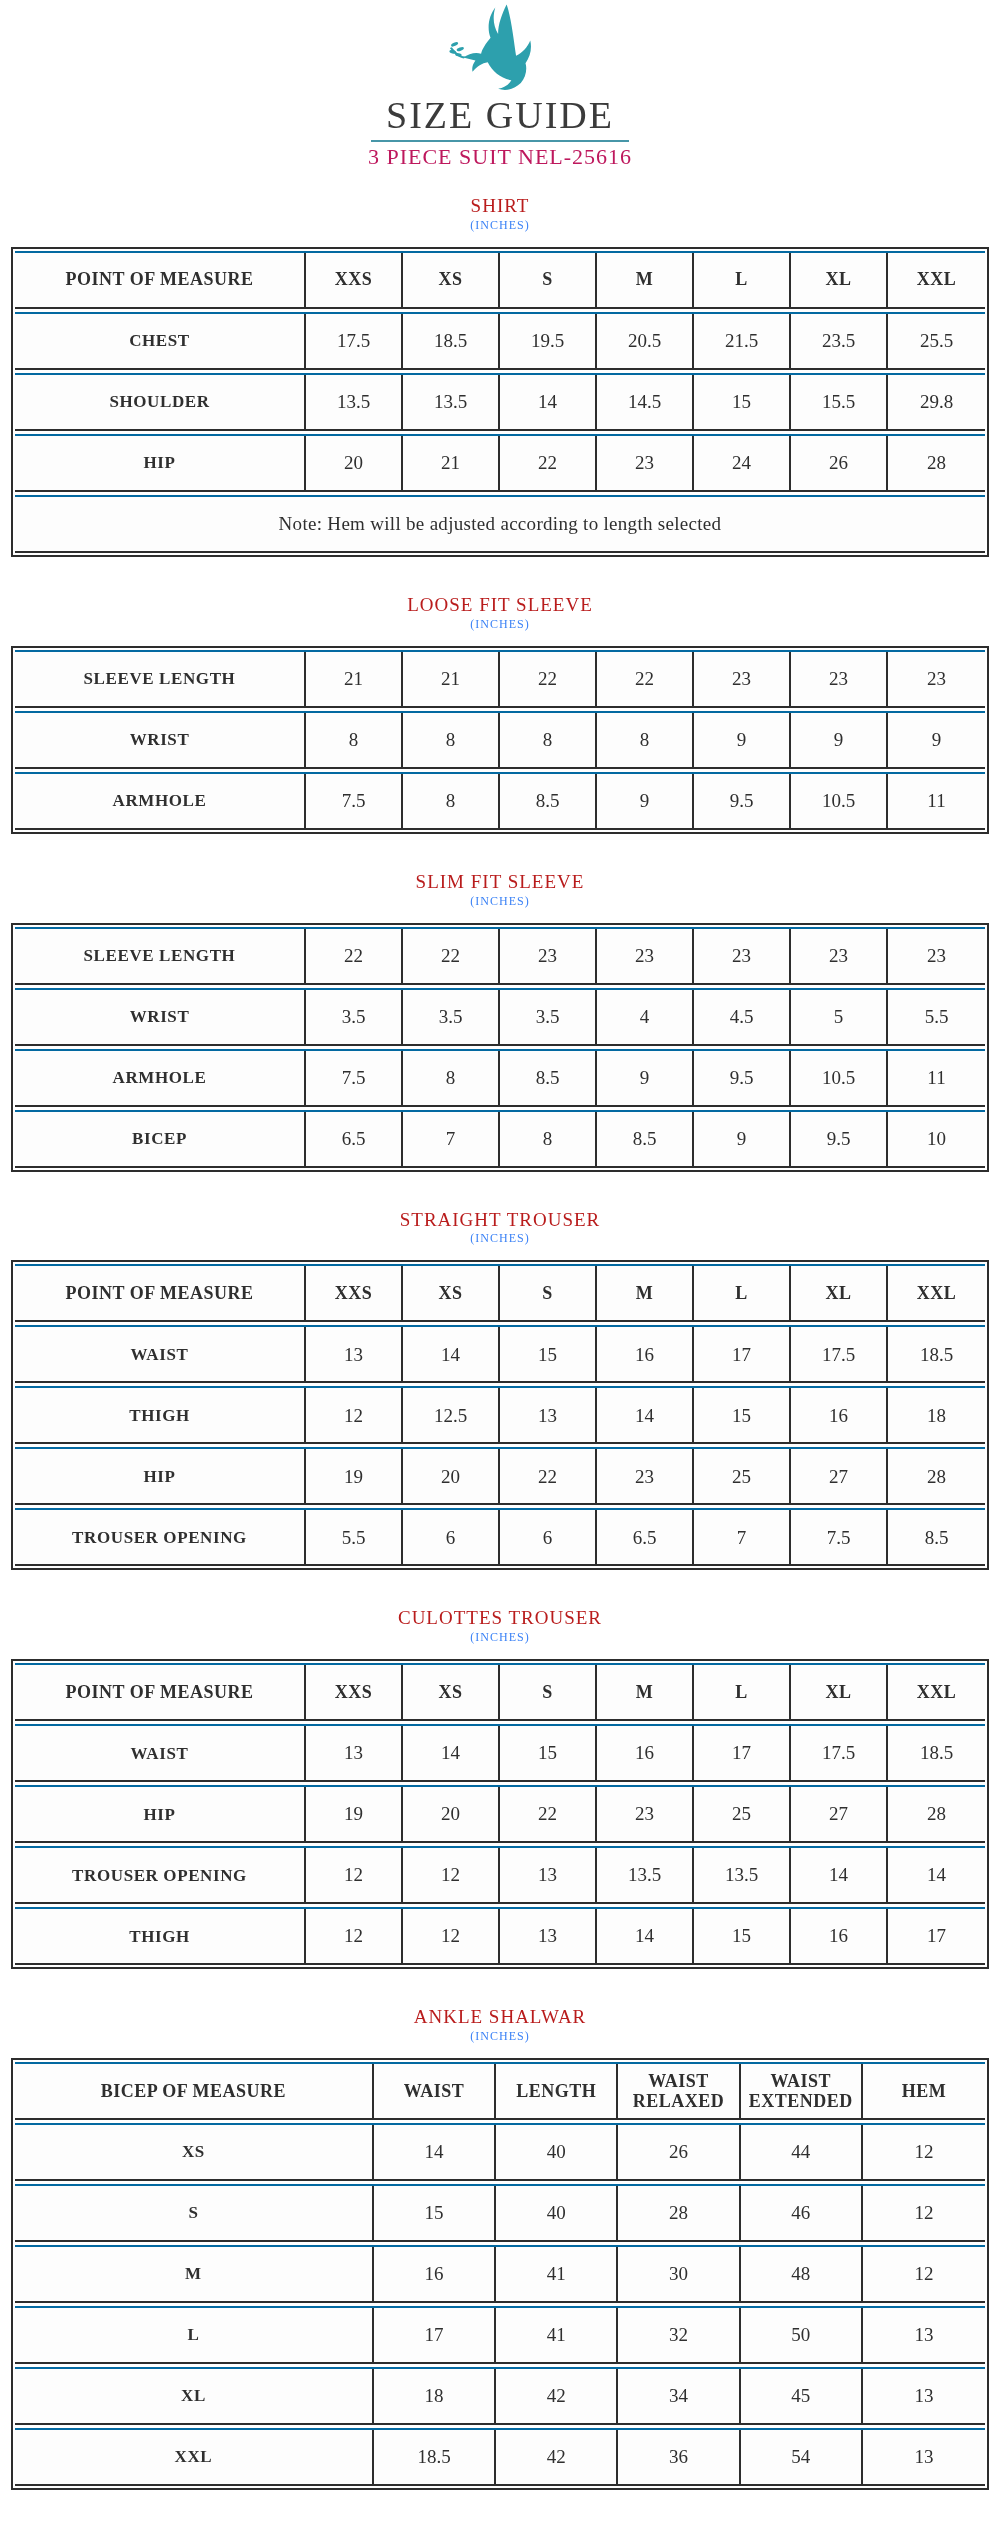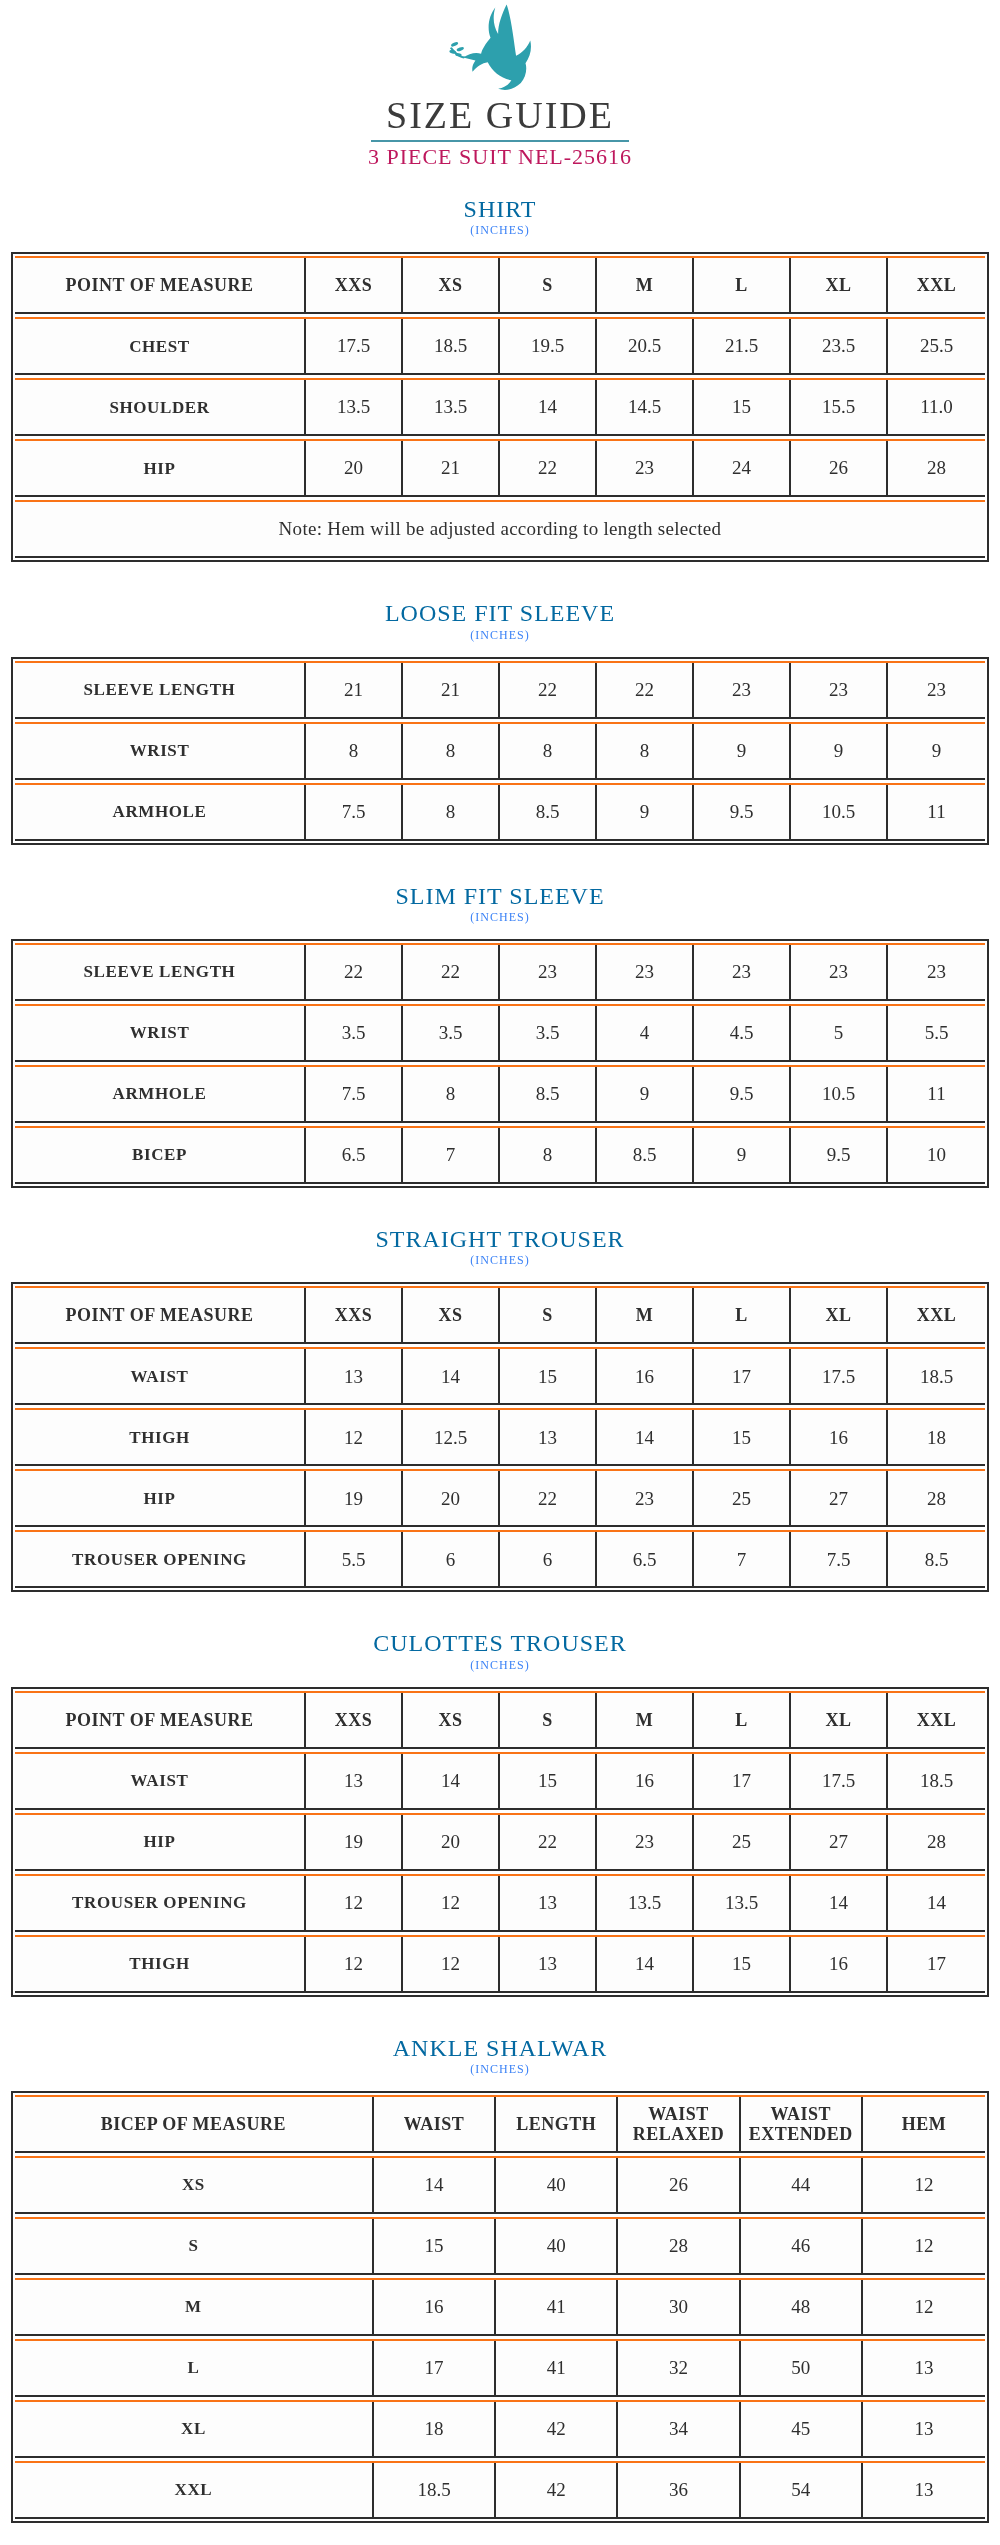--- a/index.html
+++ b/index.html
@@ -18,35 +18,35 @@
     font-size:38px;letter-spacing:2px;color:#3b3b3b;
     line-height:1.05;margin-top:-2px;
   }
   .divider{width:258px;height:2px;background:#4796a8;margin:4px auto 2px;}
   .subtitle{font-size:22px;letter-spacing:1px;color:#be185d;}
 
   
   .size-section{margin-top:38px;}
   .size-section.first{margin-top:26px;}
   .sec-title{
-    text-align:center;color:#0369a1;font-weight:normal;
-    font-size:24px;letter-spacing:1px;margin:0;line-height:1.1;
+    text-align:center;color:#b91c1c;font-weight:normal;
+    font-size:19px;letter-spacing:1px;margin:0;line-height:1.1;
   }
   .unit{text-align:center;color:#3b82f6;font-size:12px;letter-spacing:1px;margin-top:1px;}
 
   
   .tbl{
     width:978px;margin:14px auto 0;
     border:2px solid #2d2d2d;padding:2px;
     display:flex;flex-direction:column;gap:3px;
     background:#ffffff;box-sizing:border-box;
   }
   .trow{
     display:flex;
-    border-top:2px solid #f97316;border-bottom:2px solid #2d2d2d;
+    border-top:2px solid #0369a1;border-bottom:2px solid #2d2d2d;
     background:#fdfdfd;
   }
   .cell{
     display:flex;align-items:center;justify-content:center;
     min-height:54px;box-sizing:border-box;
     border-right:2px solid #2d2d2d;
     font-size:19px;text-align:center;line-height:1.15;
     padding:2px 4px;
   }
   .cell:last-child{border-right:none;}
@@ -125,21 +125,21 @@
           <div class="cell val">25.5</div>
         </div>
         <div class="trow">
           <div class="cell lbl">SHOULDER</div>
           <div class="cell val">13.5</div>
           <div class="cell val">13.5</div>
           <div class="cell val">14</div>
           <div class="cell val">14.5</div>
           <div class="cell val">15</div>
           <div class="cell val">15.5</div>
-          <div class="cell val">11.0</div>
+          <div class="cell val">29.8</div>
         </div>
         <div class="trow">
           <div class="cell lbl">HIP</div>
           <div class="cell val">20</div>
           <div class="cell val">21</div>
           <div class="cell val">22</div>
           <div class="cell val">23</div>
           <div class="cell val">24</div>
           <div class="cell val">26</div>
           <div class="cell val">28</div>

